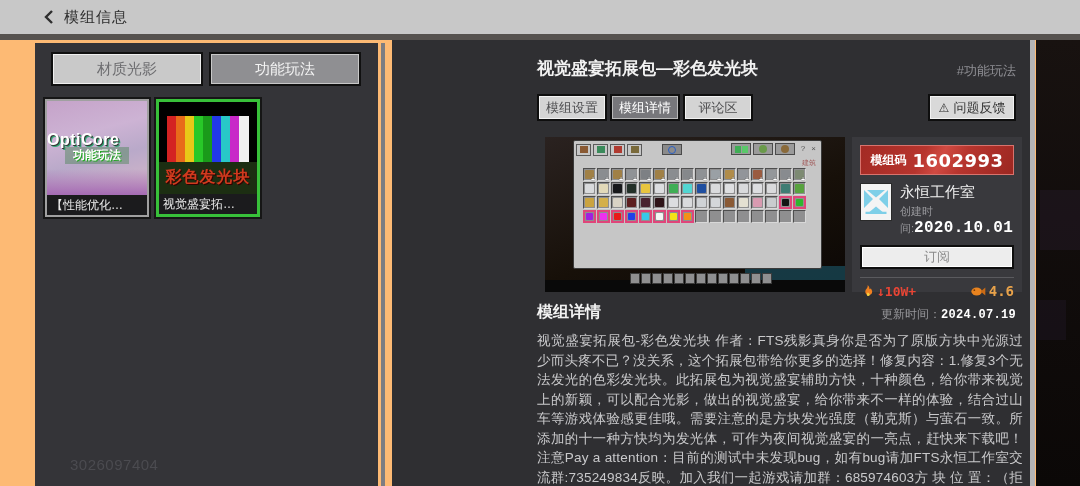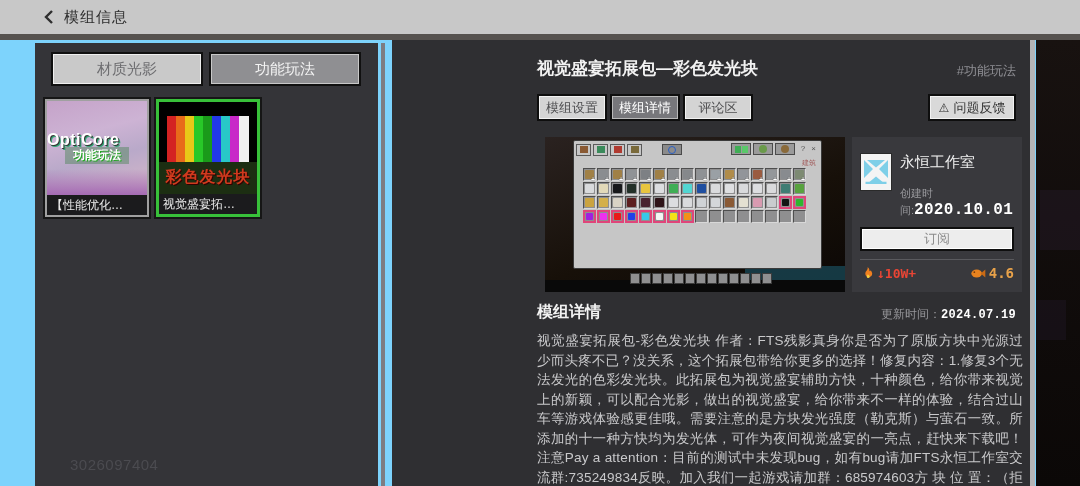--- a/index.html
+++ b/index.html
@@ -1,18 +1,18 @@
 <!DOCTYPE html>
 <html><head>
 <meta charset="utf-8">
 <style>
   html,body{margin:0;padding:0;background:#111;}
   .stage{position:relative;width:1080px;height:486px;overflow:hidden;
          font-family:"Liberation Sans","DejaVu Sans",sans-serif;
-         background:#7dd3fc;-webkit-font-smoothing:antialiased;}
+         background:#fdba74;-webkit-font-smoothing:antialiased;}
   
   .topbar{position:absolute;left:0;top:0;width:1080px;height:34px;background:#c8c8c8;
           display:flex;align-items:center;color:#2b2b2b;}
   .topbar-strip{position:absolute;left:0;top:34px;width:1080px;height:6px;background:#56524f;}
   .back{margin-left:40px;width:18px;height:18px;display:flex;align-items:center;justify-content:center;cursor:pointer;}
   .back svg{display:block;}
   .topbar-title{margin-left:6px;font-size:15px;letter-spacing:1px;color:#2e2e2e;}
   
   .left-panel{position:absolute;left:35px;top:43px;width:343px;height:443px;background:#343438;}
   .lp-tabs{position:absolute;left:16px;top:9px;display:flex;gap:6px;}
@@ -99,21 +99,21 @@
   
   .infocard{position:absolute;left:460px;top:97px;width:170px;height:155px;background:#39393d;box-sizing:border-box;padding:8px;}
   .codebar{position:relative;height:30px;border:1px solid #d8736d;box-sizing:border-box;
         background:linear-gradient(115deg,#a32a24 0%,#b7352e 40%,#d04a42 52%,#b7352e 66%,#9c2721 100%);
         display:flex;align-items:center;justify-content:center;gap:6px;cursor:pointer;}
   .code-label{color:#fff;font-size:12px;font-weight:bold;}
   .code-value{color:#fff;font-size:18px;font-weight:bold;font-family:"DejaVu Sans",sans-serif;letter-spacing:.5px;}
   .studio{display:flex;margin-top:8px;gap:8px;}
   .avatar{width:38px;height:38px;background:#f4f4f4;border:1px solid #2a2a2a;box-sizing:border-box;
         display:flex;align-items:center;justify-content:center;}
-  .studio-meta{display:flex;flex-direction:column;justify-content:center;gap:14px;}
+  .studio-meta{display:flex;flex-direction:column;justify-content:center;gap:2px;}
   .studio-name{color:#f0f0f0;font-size:15px;}
   .created{font-size:11px;color:#97979b;}
   .created b{color:#fff;font-family:Liberation Mono, monospace;font-size:16px;letter-spacing:.3px;}
   .subscribe{margin-top:8px;height:24px;background:#ededed;border:2px solid #0f0f0f;box-sizing:border-box;
         box-shadow:inset 0 0 0 1px #fff;display:flex;align-items:center;justify-content:center;
         font-size:13px;color:#8a8a8a;cursor:pointer;}
   .stat-div{margin-top:8px;border-top:1px solid #5a5a5e;}
   .stats{margin-top:5px;display:flex;align-items:center;justify-content:space-between;}
   .downloads{display:flex;align-items:center;gap:2px;color:#e84535;font-weight:bold;font-size:13px;
         font-family:"DejaVu Sans Mono",monospace;}
@@ -421,20 +421,24 @@
           <div class="hslot"></div>
           <div class="hslot"></div>
           <div class="hslot"></div>
           <div class="hslot"></div>
           <div class="hslot"></div>
           <div class="hslot"></div>
         </div>
     </div>
 
     <div class="infocard">
+      <div class="codebar">
+        <span class="code-label">模组码</span>
+        <span class="code-value">1602993</span>
+      </div>
       <div class="studio">
         <div class="avatar">
           <svg width="30" height="30" viewBox="0 0 20 20">
             <path d="M2 2l6 6-6 6z M18 2l-6 6 6 6z M4 2h12l-6 5z M4 18h12l-6-5z" fill="#7ecfe8"></path>
             <rect x="3" y="16.5" width="14" height="1.5" fill="#7ecfe8"></rect>
           </svg>
         </div>
         <div class="studio-meta">
           <div class="studio-name">永恒工作室</div>
           <div class="created">

